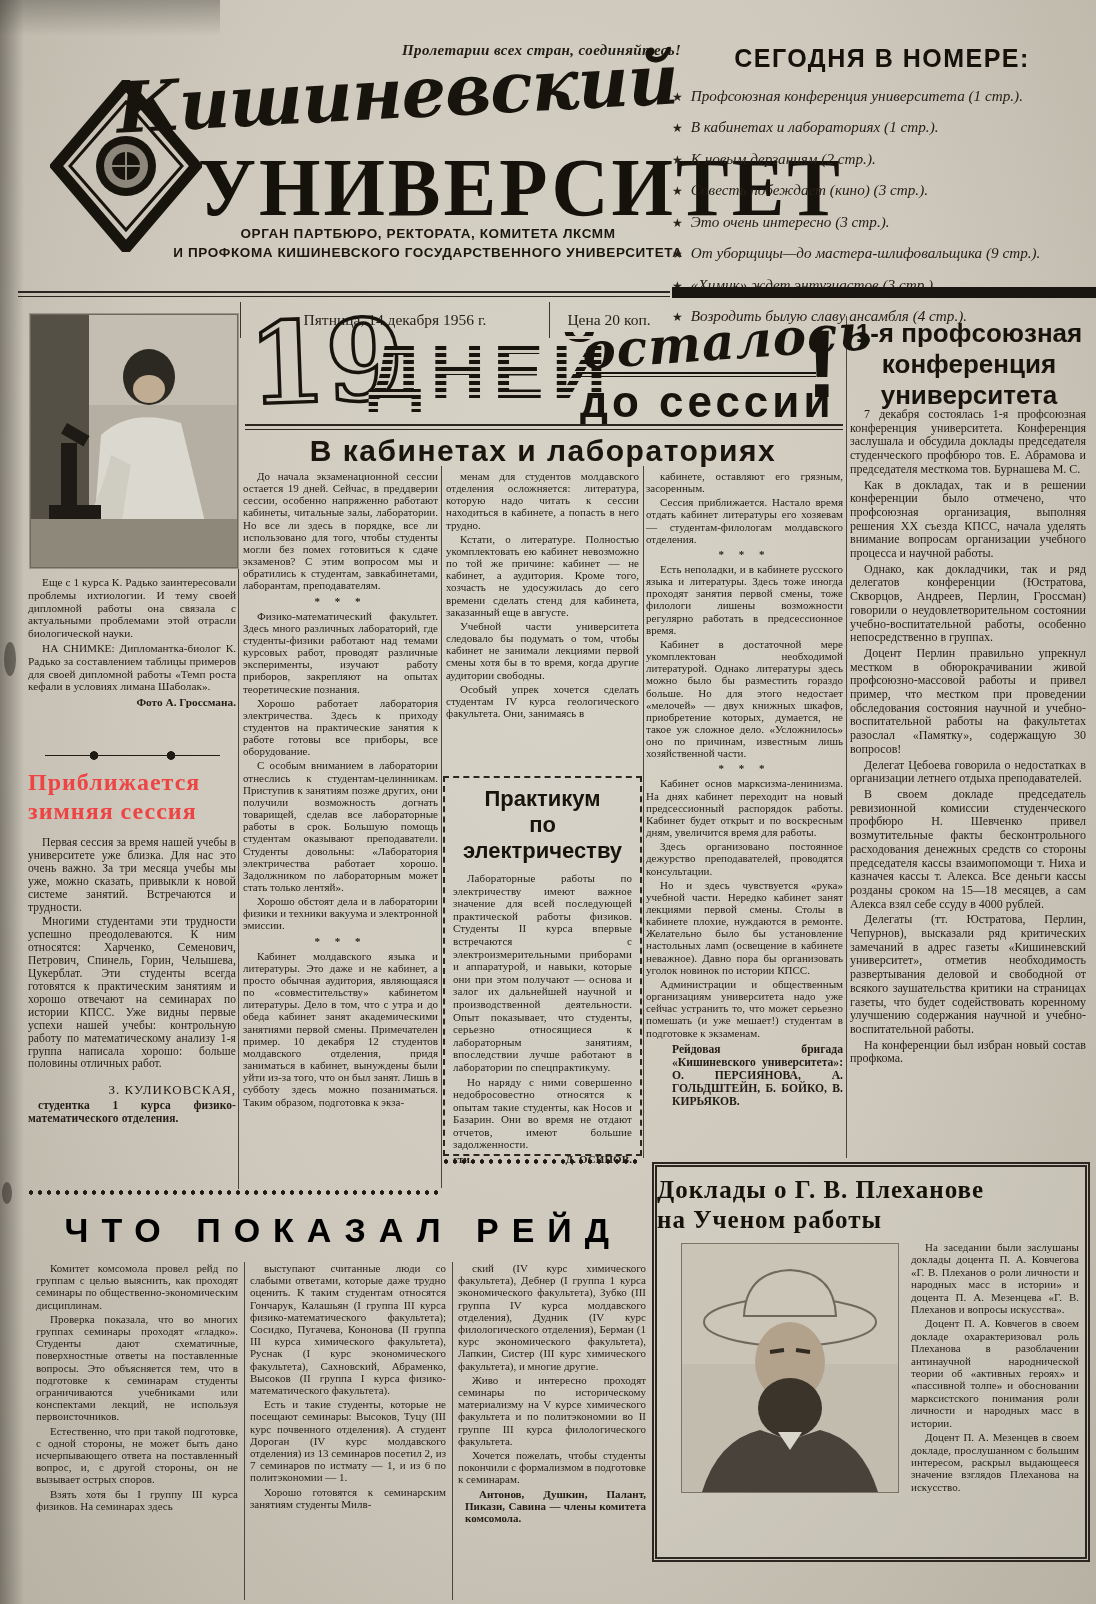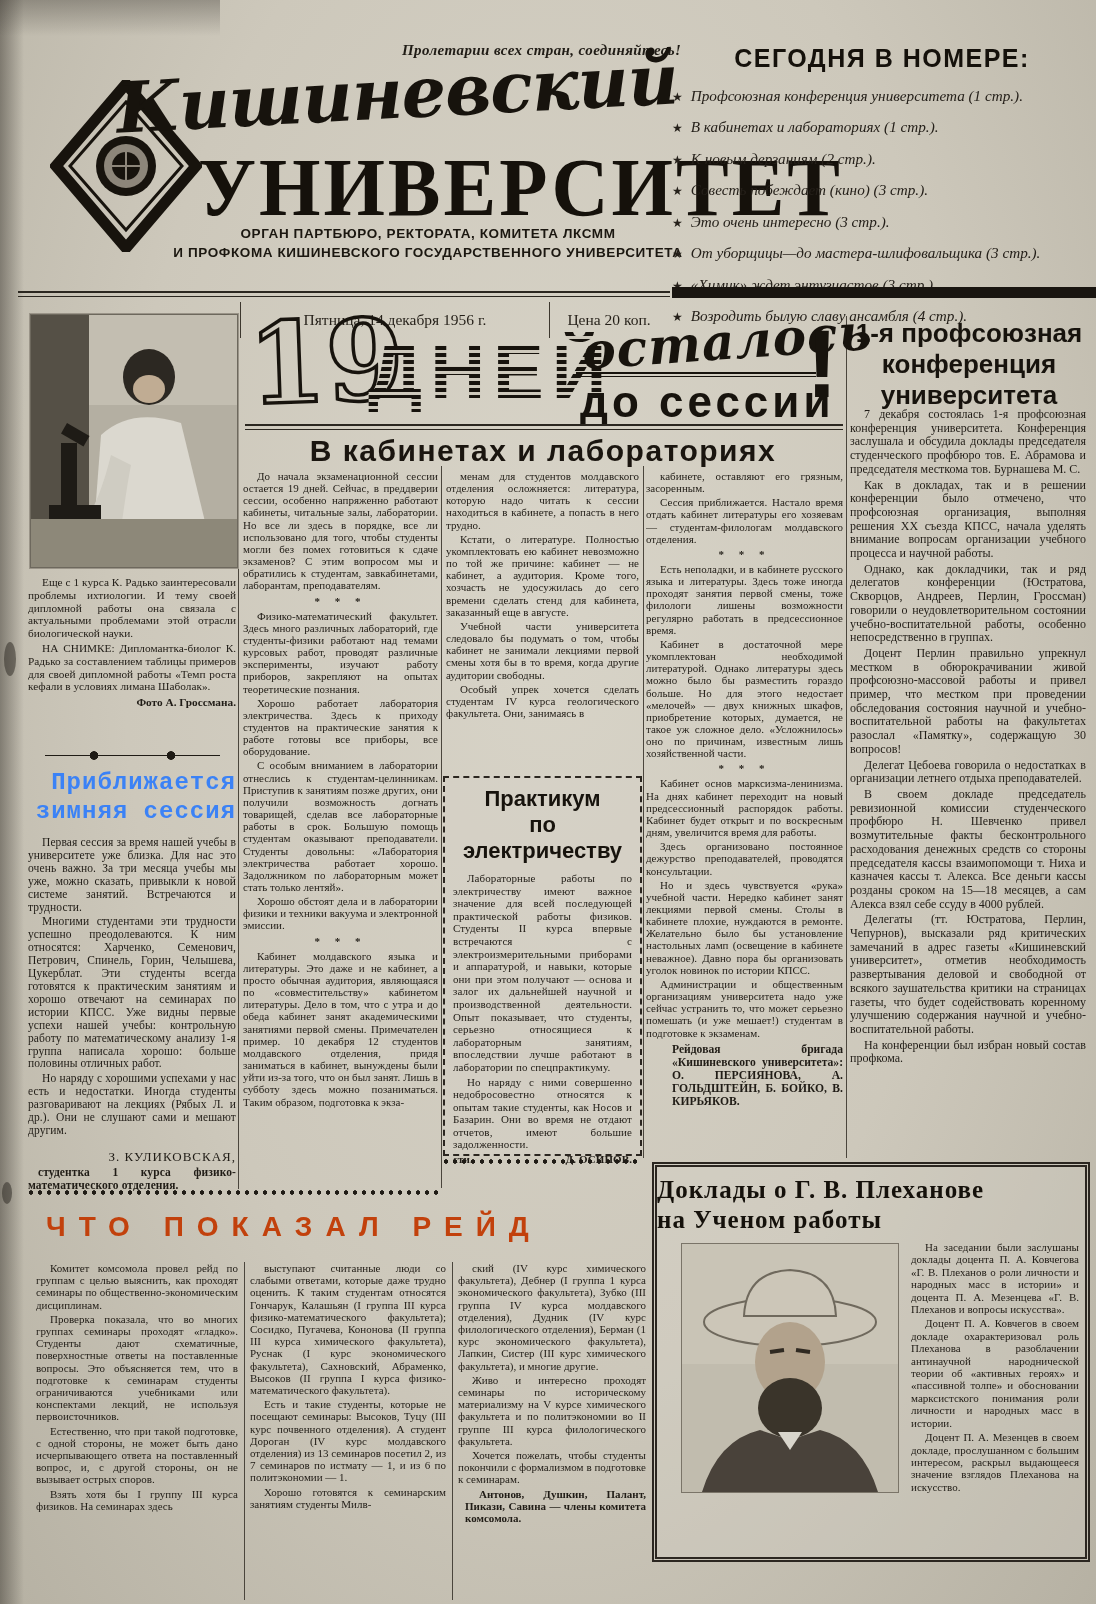--- a/index.html
+++ b/index.html
@@ -35,21 +35,21 @@
   
   .photo1{left:30px;top:314px;width:206px;height:252px;border:1px solid #6d685d;box-shadow:0 0 0 1px #9a9488;}
   .caption{left:28px;top:576px;width:208px;font-size:11.3px;line-height:12.8px;}
   .credit{text-align:right;font-weight:bold;text-indent:0;margin-top:3px;}
   .ornament{left:45px;top:751px;width:175px;height:9px;background-image:
      radial-gradient(circle at 28% 50%, #1f1b15 4px, transparent 4.6px),
      radial-gradient(circle at 72% 50%, #1f1b15 4px, transparent 4.6px),
      linear-gradient(#1f1b15,#1f1b15);
      background-size:100% 100%,100% 100%,100% 1px;background-position:0 0,0 0,center 4px;background-repeat:no-repeat;}
   .session{left:28px;top:768px;width:208px;}
-  .session-title{text-align:right;font-family:Liberation Mono, monospace;font-weight:bold;font-size:24px;line-height:29px;letter-spacing:1px;margin-bottom:10px;color:#3b82f6;}
+  .session-title{text-align:left;font-family:Liberation Serif, serif;font-weight:bold;font-size:24px;line-height:29px;letter-spacing:1px;margin-bottom:10px;color:#ef4444;}
   .session .body-txt{font-size:11.5px;line-height:12.9px;}
   .sig-name{text-align:right;font-weight:normal;text-indent:0;font-size:13px;margin-top:14px;letter-spacing:1px;}
   .sig-role{font-weight:bold;text-indent:10px;font-size:11.5px;}
   
   .num19{left:248px;top:312px;font-family:"DejaVu Serif",serif;font-weight:bold;font-size:112px;line-height:100px;
     color:transparent;-webkit-text-stroke:3.5px #17130d;transform:rotate(-2deg);}
   .dnei{left:368px;top:332px;font-family:"Liberation Sans",sans-serif;font-weight:900;font-size:76px;line-height:80px;letter-spacing:8px;
     color:#17130d;background-image:repeating-linear-gradient(180deg,#17130d 0 4px,#cdc8bb 4px 7px);
     -webkit-background-clip:text;background-clip:text;-webkit-text-fill-color:transparent;}
   .ostalos{left:582px;top:312px;font-family:"DejaVu Serif",serif;font-style:italic;font-weight:bold;font-size:50px;
@@ -68,22 +68,22 @@
   
   .practicum{left:443px;top:776px;width:199px;height:380px;border:2px dashed #2b2620;box-sizing:border-box;padding:8px 8px 4px 8px;background:rgba(214,210,200,0.35);}
   .prac-title{text-align:center;font-family:"Liberation Sans",sans-serif;font-weight:bold;font-size:22px;line-height:26px;margin-bottom:8px;color:#17130d;}
   .practicum .body-txt{font-size:11px;line-height:12.6px;}
   .prac-sig{display:flex;justify-content:space-between;font-weight:bold;margin-top:2px;}
   
   .conf-title{left:850px;top:318px;width:238px;text-align:center;font-family:"Liberation Sans",sans-serif;
     font-weight:bold;font-size:26px;line-height:31px;color:#17130d;}
   .conf-paras{left:850px;top:408px;width:236px;height:746px;overflow:hidden;font-size:12px;line-height:13.7px;}
   
-  .raid-title{left:46px;top:1211px;width:576px;text-align:left;font-family:"Liberation Sans",sans-serif;
-    font-weight:bold;font-size:28px;letter-spacing:13px;color:#c2410c;}
+  .raid-title{left:46px;top:1211px;width:576px;text-align:right;font-family:"Liberation Sans",sans-serif;
+    font-weight:bold;font-size:34px;letter-spacing:13px;color:#000000;}
   .raid-col{font-size:11px;line-height:12.2px;}
   .rc1{left:36px;top:1262px;width:202px;height:340px;overflow:hidden;}
   .rc2{left:250px;top:1262px;width:196px;height:340px;overflow:hidden;}
   .rc3{left:458px;top:1262px;width:188px;height:340px;overflow:hidden;}
   .raid-members{font-weight:bold;text-indent:14px;margin-left:7px;}
   
   .plek{left:652px;top:1162px;width:438px;height:400px;border:5px double #2b2620;box-sizing:border-box;background:rgba(216,212,202,0.3);}
   .plek-title{position:absolute;left:0;top:8px;width:100%;font-family:"Liberation Serif",serif;
     font-weight:bold;font-size:25px;line-height:30px;letter-spacing:1px;color:#15110b;}
   .plek-photo{position:absolute;left:24px;top:76px;width:216px;height:248px;border:1px solid #7a7468;}
@@ -143,21 +143,21 @@
     <div class="today-item">
         <span class="star">★</span>
         <span>Совесть побеждает (кино) (3 стр.).</span>
       </div>
     <div class="today-item">
         <span class="star">★</span>
         <span>Это очень интересно (3 стр.).</span>
       </div>
     <div class="today-item">
         <span class="star">★</span>
-        <span>От уборщицы—до мастера-шлифовальщика (3 стр.).</span>
+        <span>От уборщицы—до мастера-шлифовальщика (9 стр.).</span>
       </div>
     <div class="today-item">
         <span class="star">★</span>
         <span>«Химик» ждет энтузиастов (3 стр.).</span>
       </div>
     <div class="today-item">
         <span class="star">★</span>
         <span>Возродить былую славу ансамбля (4 стр.).</span>
       </div>
   </div>
@@ -202,21 +202,20 @@
   <div class="abs ornament"></div>
 
   <div class="abs session">
     <div class="session-title">
       <div>Приближается</div>
       <div>зимняя сессия</div>
     </div>
     <div class="body-txt">
       <p>Первая сессия за время нашей учебы в университете уже близка. Для нас это очень важно. За три месяца учебы мы уже, можно сказать, привыкли к новой системе занятий. Встречаются и трудности.</p>
       <p>Многими студентами эти трудности успешно преодолеваются. К ним относятся: Харченко, Семенович, Петрович, Спинель, Горин, Челышева, Цукерблат. Эти студенты всегда готовятся к практическим занятиям и хорошо отвечают на семинарах по истории КПСС. Уже видны первые успехи нашей учебы: контрольную работу по математическому анализу 1-я группа написала хорошо: больше половины отличных работ.</p>
-      <p>Но наряду с хорошими успехами у нас есть и недостатки. Иногда студенты разговаривают на лекциях (Рябых Л. и др.). Они не слушают сами и мешают другим.</p>
       <p class="sig-name">З. КУЛИКОВСКАЯ,</p>
       <p class="sig-role">студентка 1 курса физико-математического отделения.</p>
     </div>
   </div>
 
   <div class="abs num19">19</div>
   <div class="abs dnei">ДНЕЙ</div>
   <div class="abs ostalos">осталось</div>
   <div class="abs ost-rule"></div>
   <div class="abs dosessii">до сессии</div>

